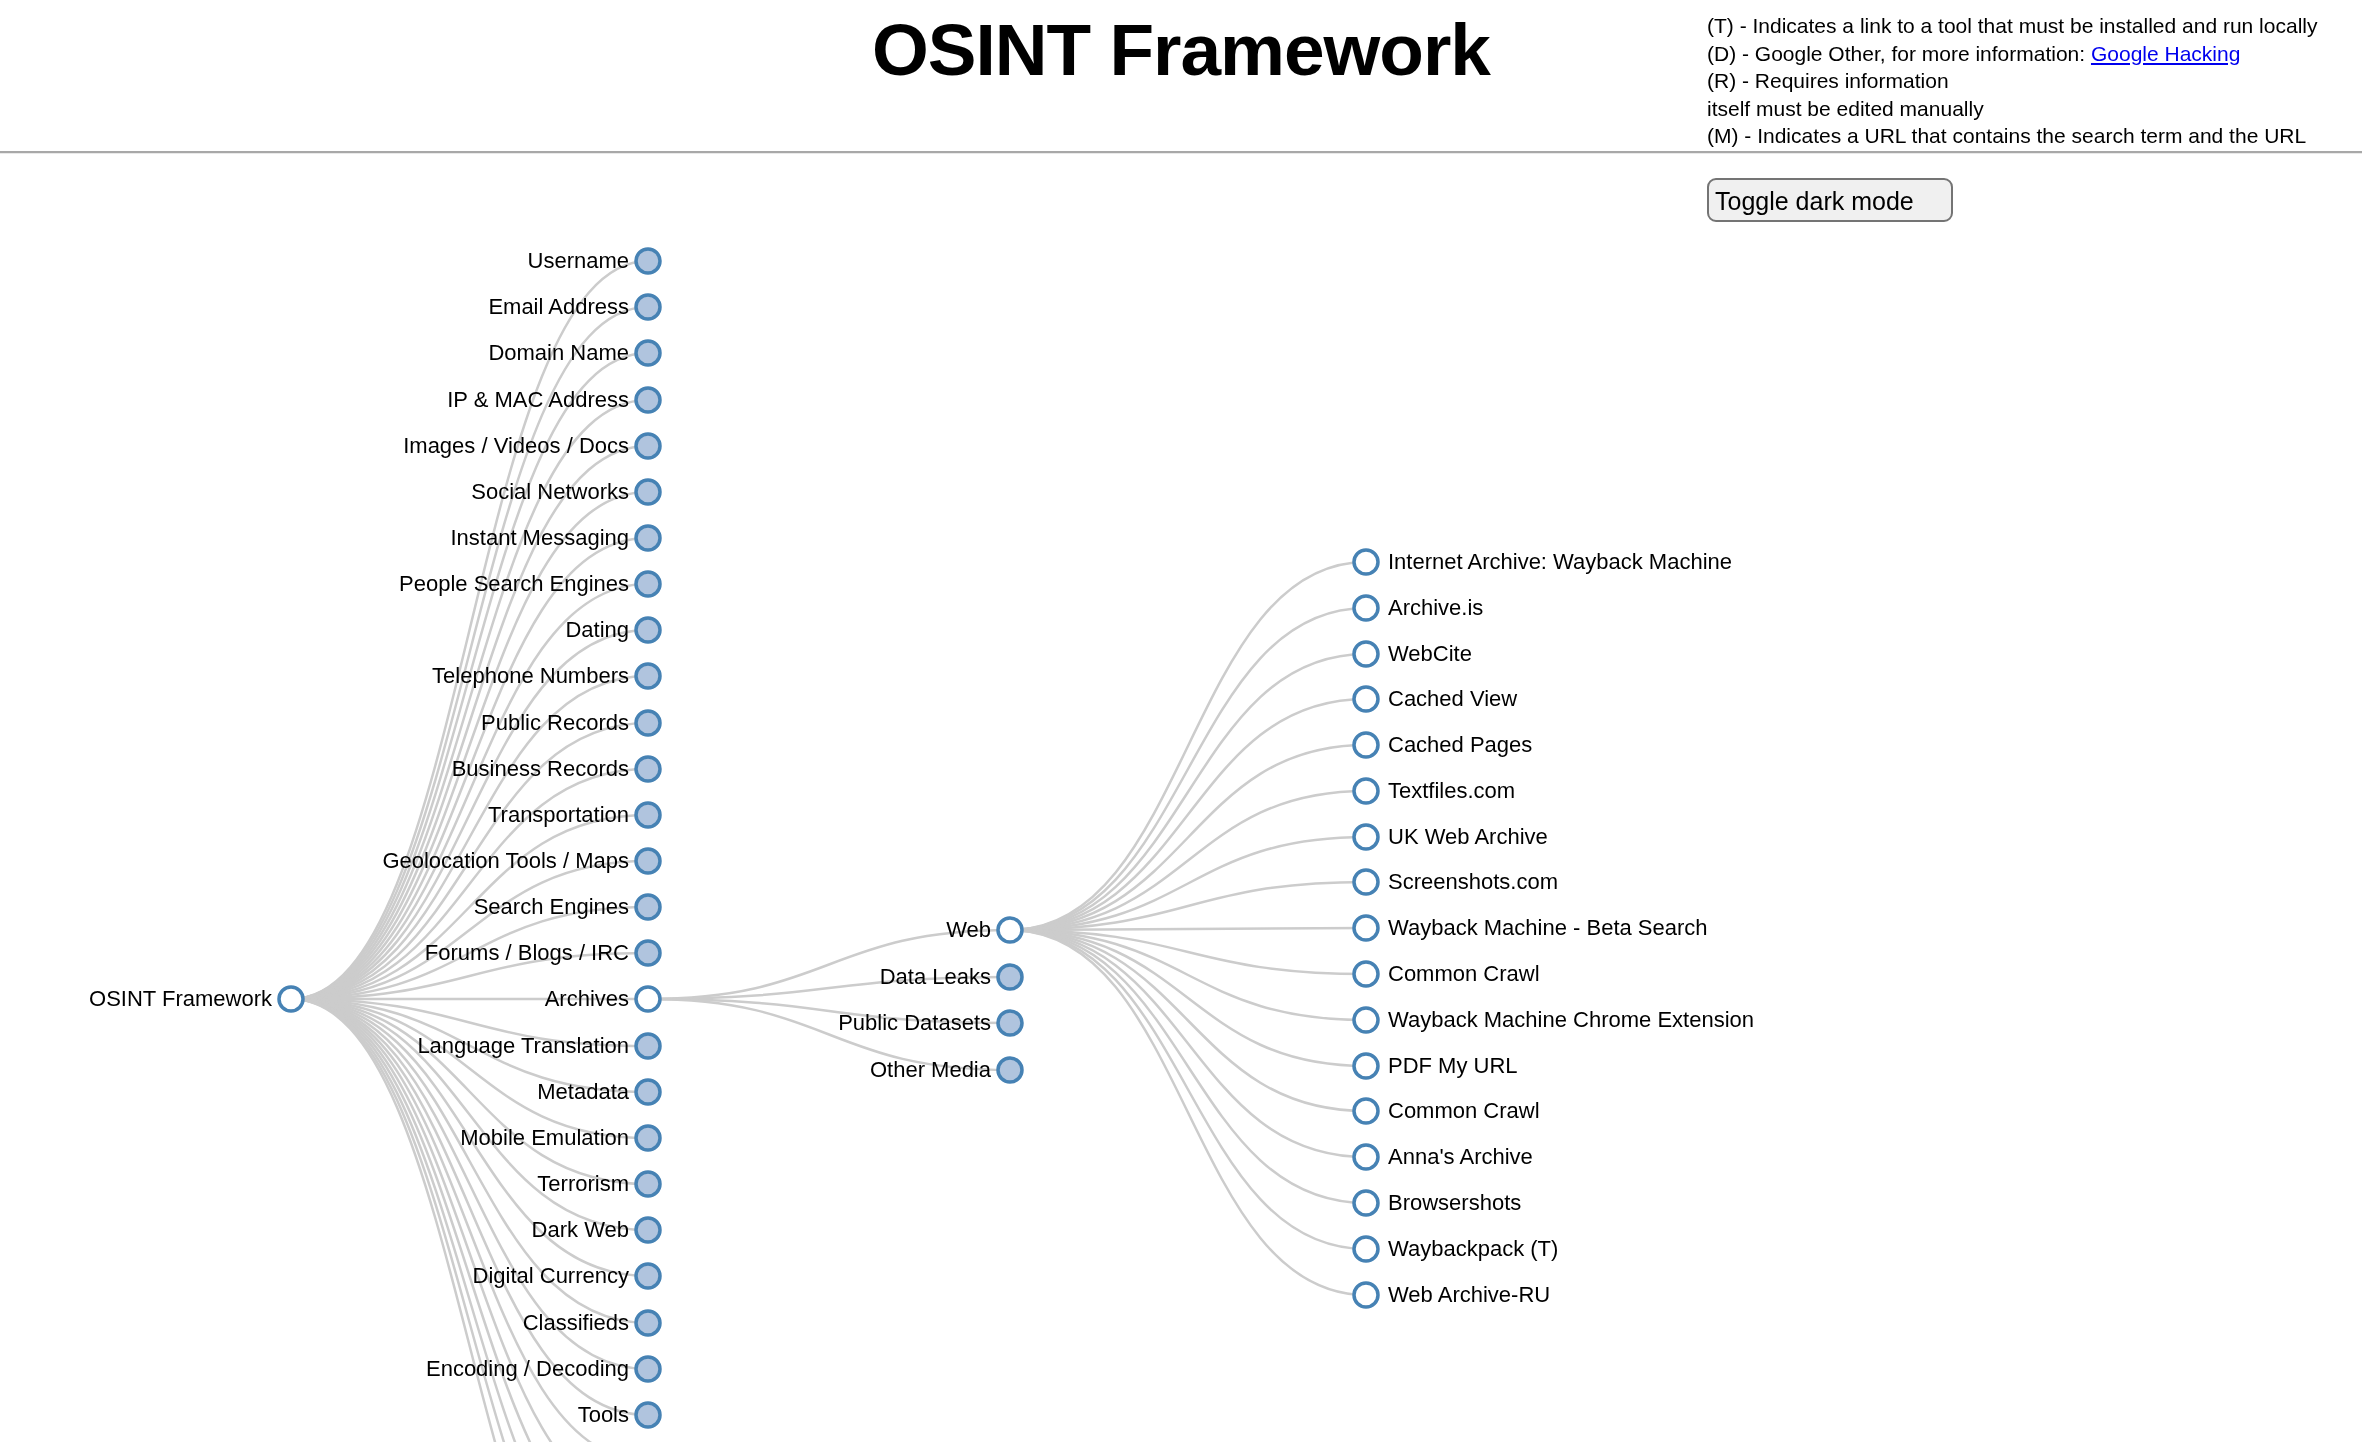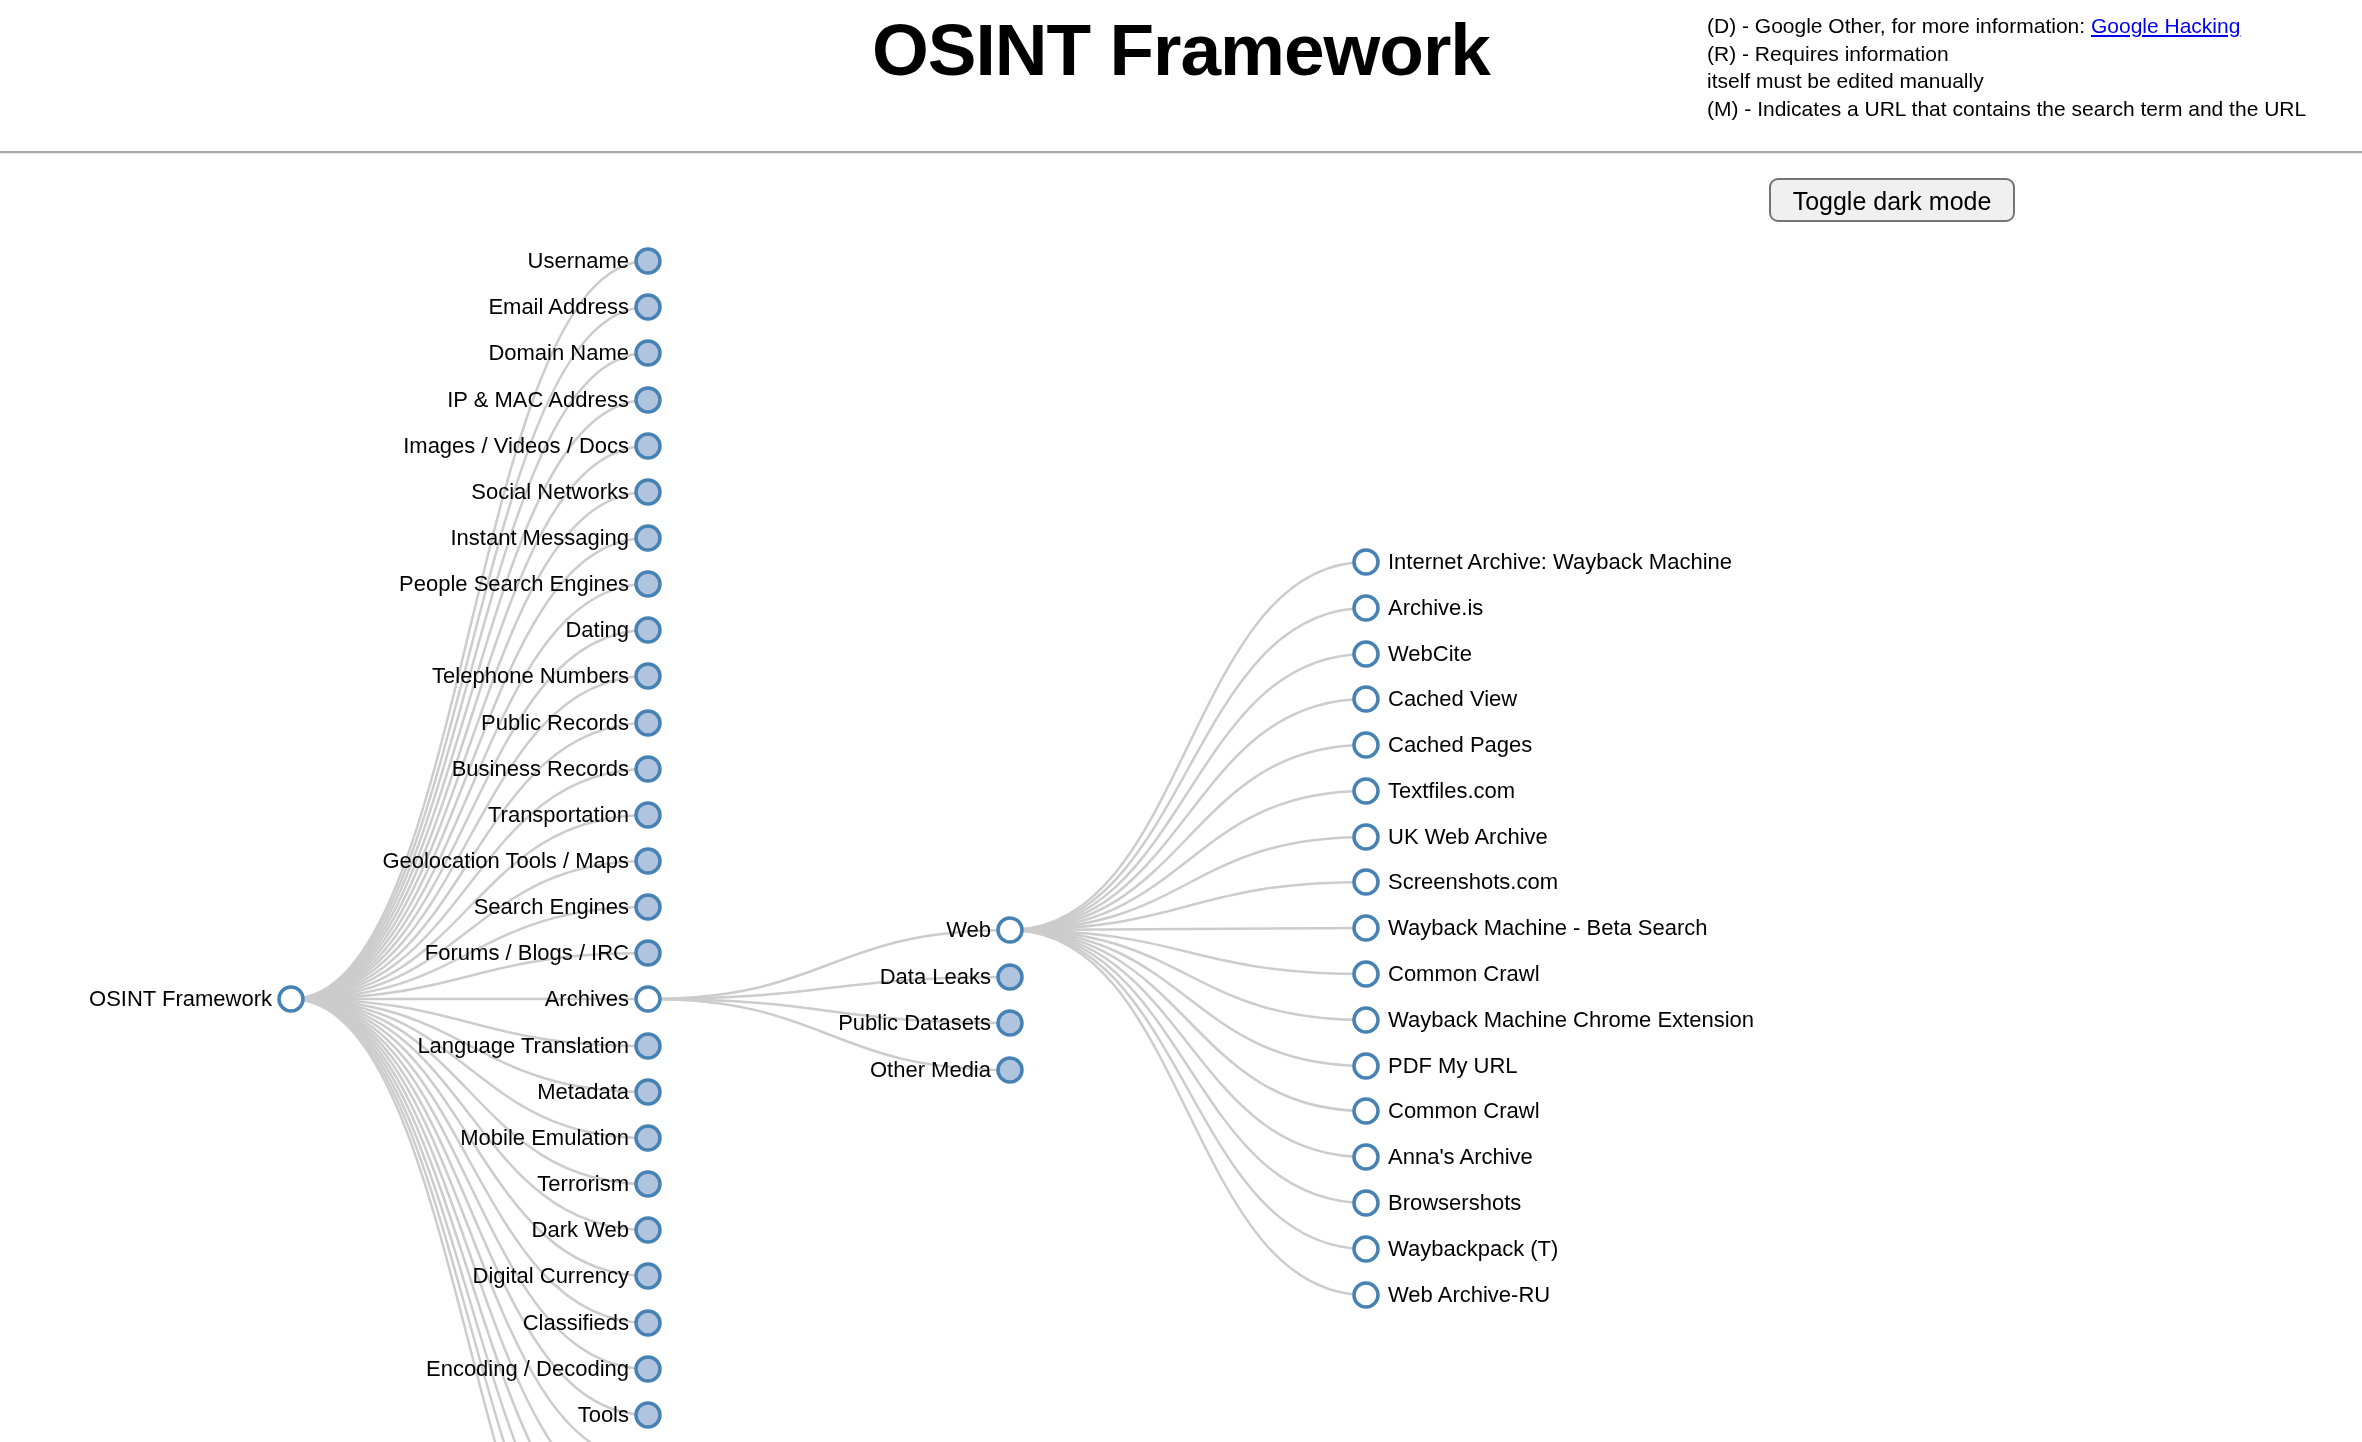--- a/index.html
+++ b/index.html
@@ -4,24 +4,24 @@
 <style>
   html,body{margin:0;padding:0;background:#fff;}
   .screen{position:relative;width:2362px;height:1442px;overflow:hidden;background:#ffffff;
           font-family:"Liberation Sans",sans-serif;color:#000;}
   .page-title{position:absolute;top:0;left:0;width:100%;margin:0;padding-top:8px;
               text-align:center;font-size:73px;font-weight:bold;letter-spacing:-1px;}
   .legend{position:absolute;left:1707px;top:12px;width:650px;font-size:21px;line-height:27.5px;}
   .legend a{color:#0000EE;text-decoration:underline;cursor:pointer;margin-top:14px;}
   .hr-line{position:absolute;left:0;top:151px;width:100%;height:2px;
            background:#a8a8a8;border-bottom:1px solid #e9e9e9;}
-  .dark-btn{position:absolute;left:1769px;top:178px;width:246px;height:44px;
+  .dark-btn{position:absolute;left:1707px;top:178px;width:246px;height:44px;
             background:#f0f0f0;border:2px solid #747474;border-radius:9px;
             font-family:"Liberation Sans",sans-serif;font-size:25px;color:#000;
-            text-align:center;line-height:40px;cursor:pointer;box-sizing:border-box;}
+            text-align:left;line-height:40px;cursor:pointer;box-sizing:border-box;}
   svg.tree{position:absolute;left:0;top:0;}
   svg.tree text{font-family:"Liberation Sans",sans-serif;cursor:pointer;}
   svg.tree circle{cursor:pointer;}
 </style>
 </head>
 <body>
 
 <div class="screen">
 
   <svg class="tree" width="2362" height="1442" viewBox="0 0 2362 1442">
@@ -172,20 +172,21 @@
       <text x="1388" y="1203" dy="0.33em" text-anchor="start" font-size="22" fill="#000000">Browsershots</text>
       <circle cx="1366" cy="1249" r="12" fill="#FFFFFF" stroke="#4682B4" stroke-width="3.5"></circle>
       <text x="1388" y="1249" dy="0.33em" text-anchor="start" font-size="22" fill="#000000">Waybackpack (T)</text>
       <circle cx="1366" cy="1295" r="12" fill="#FFFFFF" stroke="#4682B4" stroke-width="3.5"></circle>
       <text x="1388" y="1295" dy="0.33em" text-anchor="start" font-size="22" fill="#000000">Web Archive-RU</text>
     </svg>
 
   <h1 class="page-title">OSINT Framework</h1>
 
   <div class="legend">
+    <div>(T) - Indicates a link to a tool that must be installed and run locally</div>
     <div><span>(D) - Google Other, for more information: </span><a>Google Hacking</a></div>
     <div>(R) - Requires information</div>
     <div>itself must be edited manually</div>
     <div>(M) - Indicates a URL that contains the search term and the URL</div>
   </div>
 
   <div class="hr-line"></div>
 
   <button class="dark-btn">Toggle dark mode</button>
 

